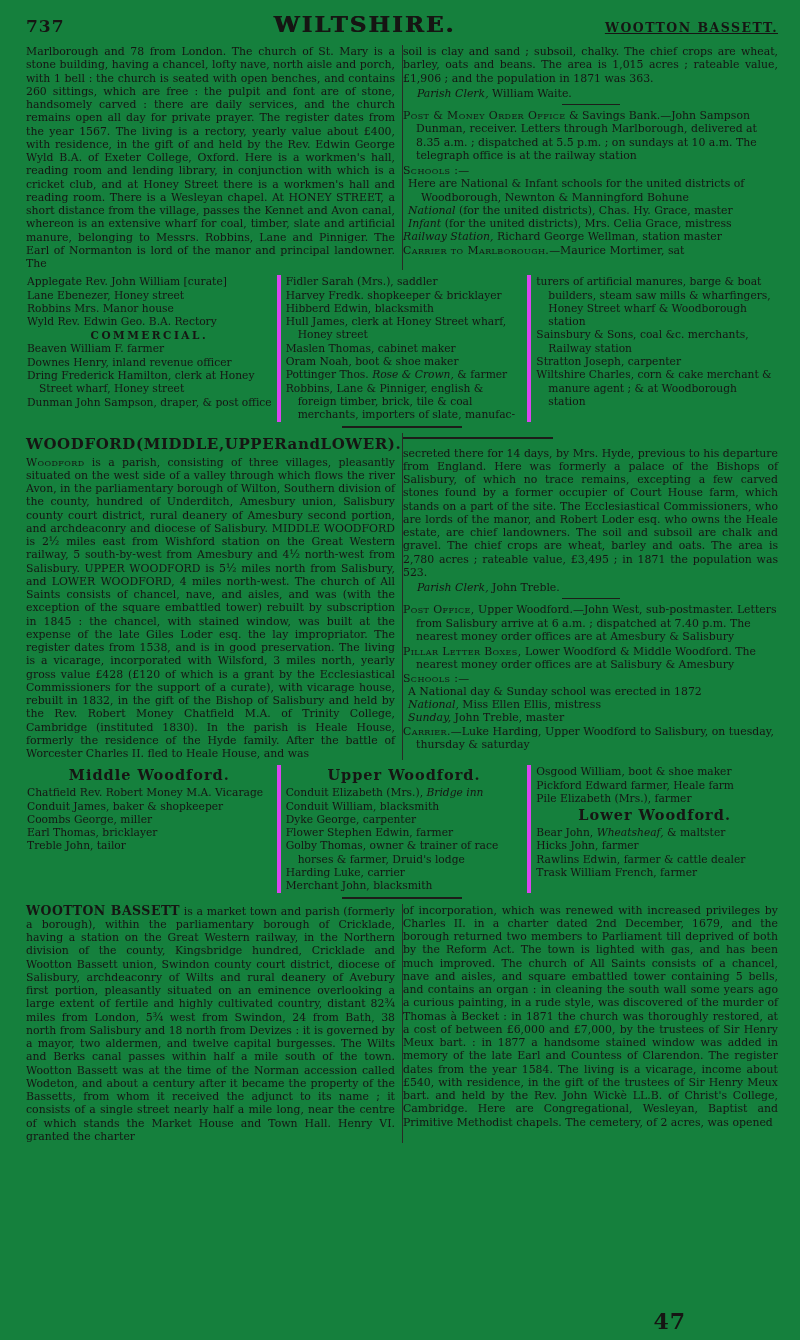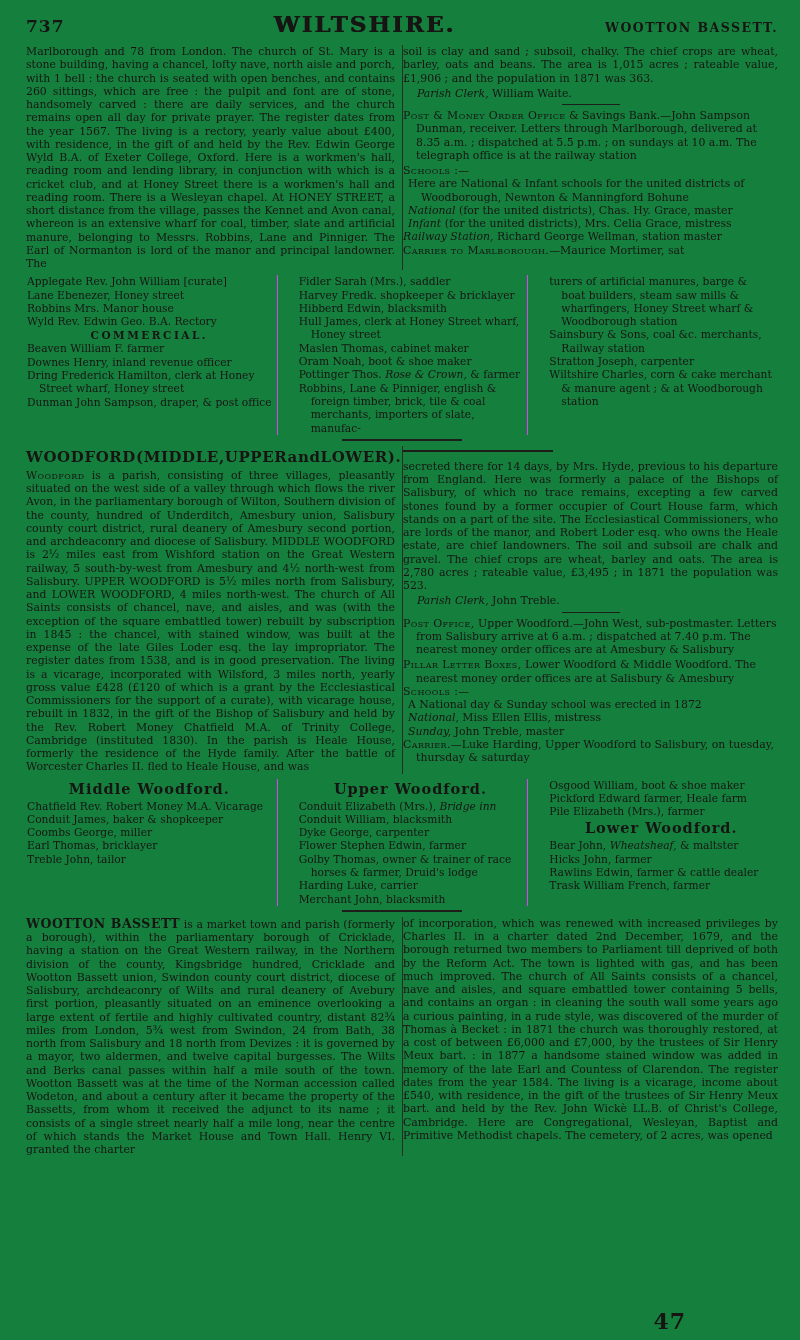--- a/index.html
+++ b/index.html
@@ -14,39 +14,39 @@
     width: 800px; height: 1340px;
     background: #15803d;
     padding: 10px 22px 0 26px;
     overflow: hidden;
   }
   
   .header { display: flex; align-items: baseline; margin-bottom: 8px; }
   .folio { width: 140px; font-size: 17px; font-weight: bold; letter-spacing: 1px; }
   .county { flex: 1; text-align: center; font-size: 23px; font-weight: bold;
             letter-spacing: 2px; text-shadow: 0.6px 0 0 #161513; }
-  .running { width: 215px; text-align: right; font-size: 12.5px; font-weight: bold; letter-spacing: 1.5px; }
+  .running { width: 215px; text-align: right; font-size: 12.5px; font-weight: bold; letter-spacing: 1.5px; text-decoration: underline; }
 
   
   .body { font-size: 10.9px; line-height: 13.25px; }
   .just { text-align: justify; }
   .indent { text-indent: 14px; }
   .hang { padding-left: 13px; text-indent: -13px; }
   .sub { margin-left: 5px; }
   .it { font-style: italic; }
   .sc { font-variant: small-caps; letter-spacing: 0.4px; }
 
   
   .twocol { display: flex; }
   .twocol .col { width: 50%; padding-right: 7px; }
   .twocol .col-r { border-left: 1px solid #2a2a26; padding-right: 0; }
 
   .threecol { display: flex; margin-top: 5px; }
   .threecol .dcol { width: 33.4%; padding: 0 5px 0 1px; }
-  .threecol .dcol + .dcol { border-left: 1px solid #d946ef; padding-left: 21px; }
+  .threecol .dcol + .dcol { border-left: 4px solid #d946ef; padding-left: 5px; }
   .entry { font-size: 10.7px; line-height: 13.3px; padding-left: 12px; text-indent: -12px; }
   .dirhead { text-align: center; font-weight: bold; font-size: 10.5px;
              letter-spacing: 2.5px; margin: 1px 0; }
 
   
   .rule-sm { width: 58px; border-top: 1.5px solid #1d1d1a; margin: 4px auto 4px; }
   .sep { padding: 4px 0 5px; }
   .rule-mid { width: 120px; border-top: 2px solid #1d1d1a; margin: 0 auto; }
   .end-rule { width: 150px; border-top: 2px solid #1d1d1a; margin: 4px 0 8px; }
 

